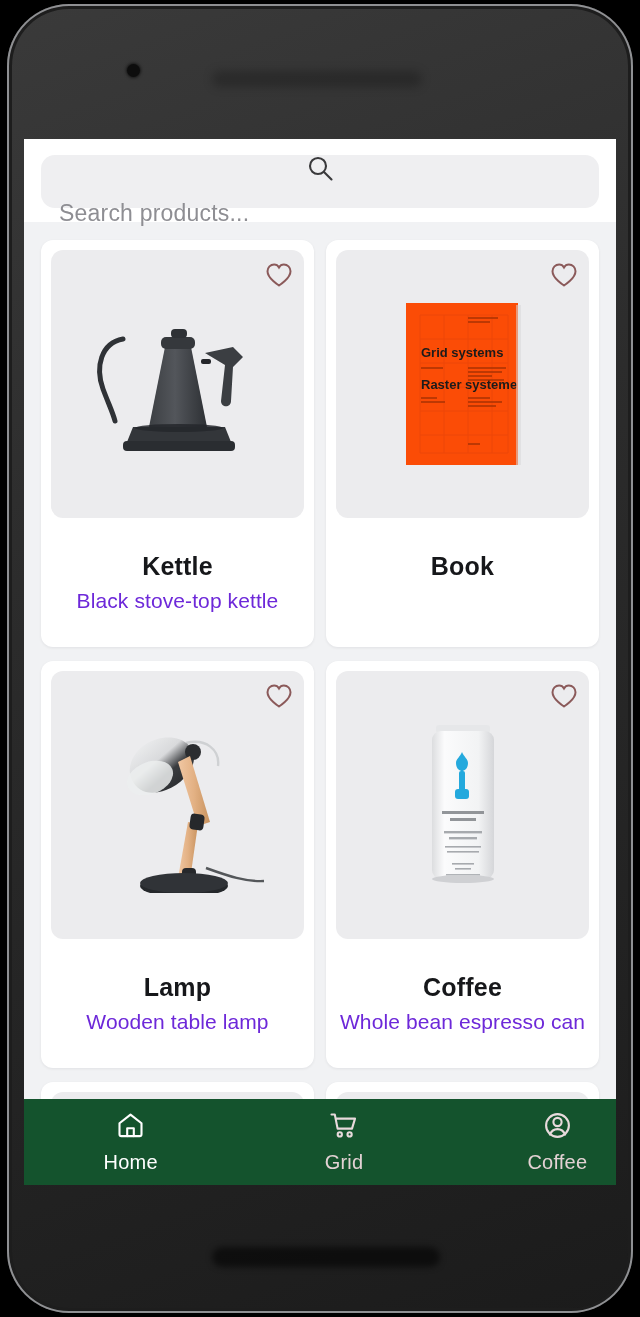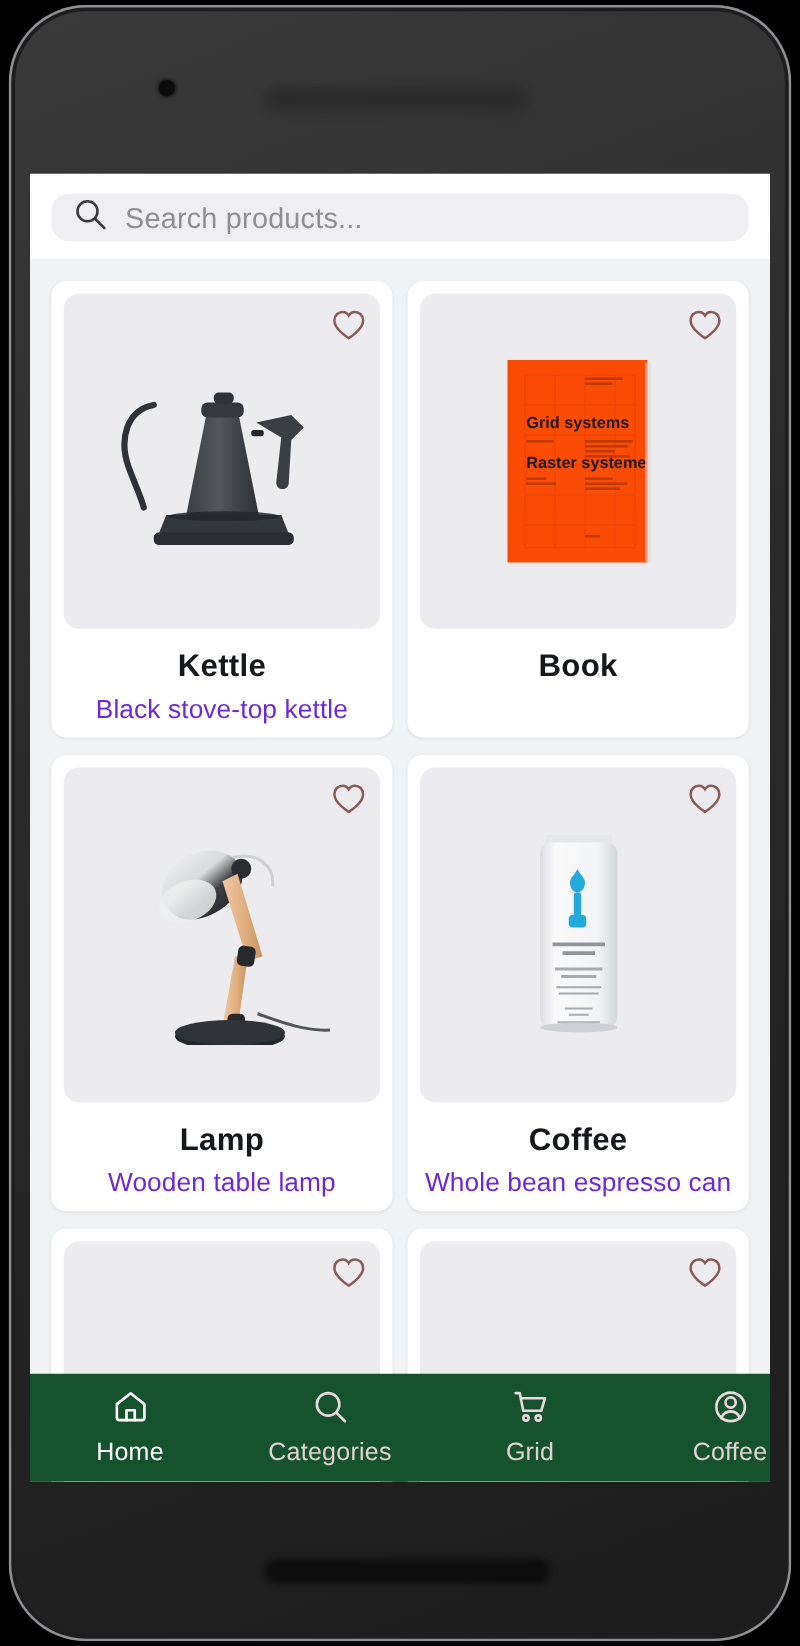--- a/index.html
+++ b/index.html
@@ -46,62 +46,63 @@
     overflow: hidden;
   }
 
   
   #search-bar-wrap {
     background: #ffffff;
     padding: 16px 17px 14px 17px;
   }
   #search-field {
     display: flex; align-items: center; gap: 14px;
-    height: 38px;
+    height: 53px;
     background: #efeff1;
     border-radius: 14px;
     padding: 0 18px;
+    flex-direction: column;
   }
   #search-field .mag { flex: 0 0 auto; display: block; }
   #search-input {
     border: 0; outline: 0; background: transparent;
     font-family: "Liberation Sans", sans-serif;
     font-size: 23px; color: #3a3a3c;
     width: 100%; letter-spacing: .2px;
   }
   #search-input::placeholder { color: #8e8e93; }
 
   
   #product-grid {
     padding: 18px 17px 0 17px;
     display: grid; grid-template-columns: 1fr 1fr;
     gap: 14px 12px;
   }
   .product-card {
     background: #fff;
     border-radius: 12px;
-    padding: 10px 10px 10px 10px;
+    padding: 10px 10px 34px 10px;
     box-shadow: 0 1px 3px rgba(17,20,24,.07);
   }
   .media {
     position: relative;
     background: #ececee;
     border-radius: 12px;
     height: 268px;
     overflow: hidden;
   }
   .fav-btn {
     position: absolute; top: 10px; right: 10px;
     width: 30px; height: 30px;
     background: transparent; border: 0; padding: 0;
     cursor: pointer; line-height: 0;
   }
   .art { position: absolute; inset: 0; display: flex; align-items: center; justify-content: center; }
   .p-title {
-    text-align: center; margin-top: 16px;
+    text-align: center; margin-top: 34px;
     font-size: 25px; font-weight: bold; color: #16171a;
     letter-spacing: .2px;
   }
   .p-sub {
     text-align: center; margin-top: 8px;
     font-size: 21px; color: #6d28d9;
     letter-spacing: .1px;
   }
   
   .row-partial .media { height: 268px; }
@@ -348,29 +349,20 @@
       <button class="nav-item active">
         <span>
           <svg width="31" height="31" viewBox="0 0 31 31" fill="none" stroke-width="2.1" stroke-linecap="round" stroke-linejoin="round">
             <path d="M4.5 13.3 L15.5 4.6 L26.5 13.3 L26.5 24.2 C26.5 25.3 25.7 26.1 24.6 26.1 L6.4 26.1 C5.3 26.1 4.5 25.3 4.5 24.2 Z"></path>
             <path d="M12.2 26.1 L12.2 18.2 L18.8 18.2 L18.8 26.1"></path>
           </svg>
         </span>
         <span class="nav-label">Home</span>
       </button>
 
-      <button class="nav-item inactive">
-        <span>
-          <svg width="31" height="31" viewBox="0 0 31 31" fill="none" stroke-width="2.1" stroke-linecap="round">
-            <circle cx="13.5" cy="13.5" r="9"></circle>
-            <line x1="20.2" y1="20.2" x2="27" y2="27"></line>
-          </svg>
-        </span>
-        <span class="nav-label">Categories</span>
-      </button>
 
       <button class="nav-item inactive">
         <span>
           <svg width="31" height="31" viewBox="0 0 31 31" fill="none" stroke-width="2.1" stroke-linecap="round" stroke-linejoin="round">
             <path d="M3.5 4.5 L6.8 4.5 L9.6 18.6 L24 18.6 L27 8.6 L8.2 8.6"></path>
             <circle cx="11.8" cy="24.4" r="2.1"></circle>
             <circle cx="21.6" cy="24.4" r="2.1"></circle>
           </svg>
         </span>
         <span class="nav-label">Grid</span>

